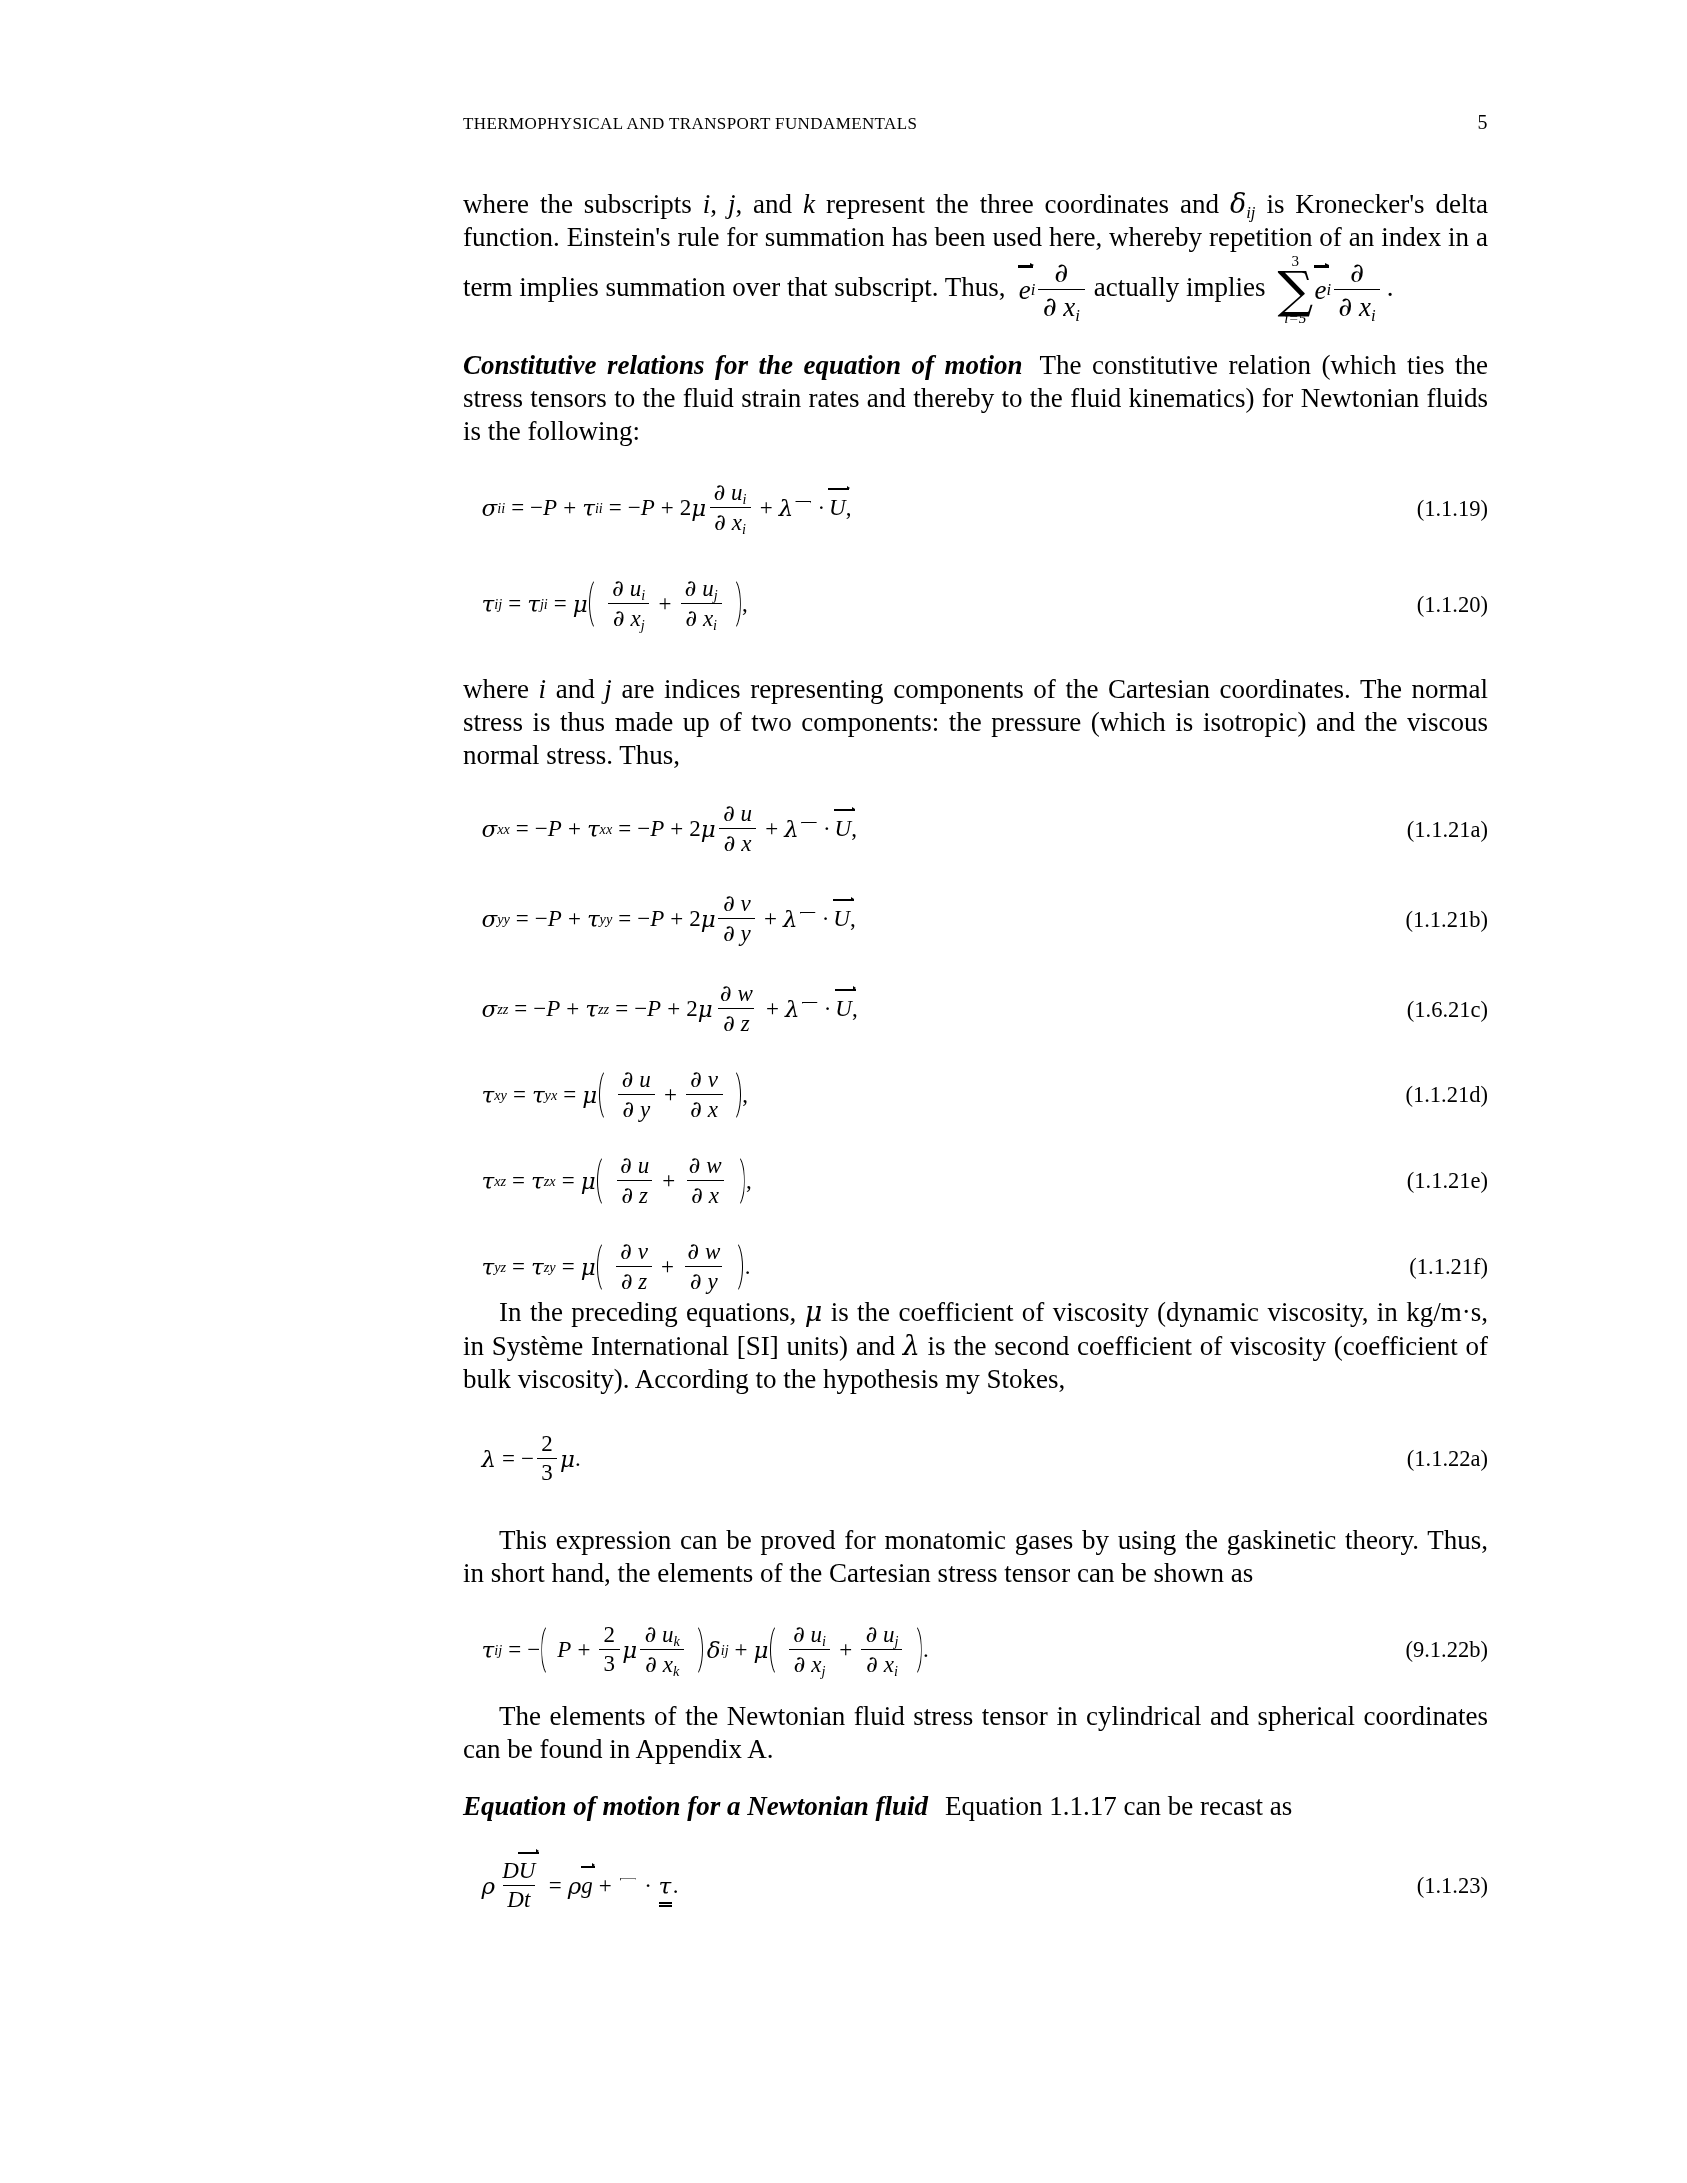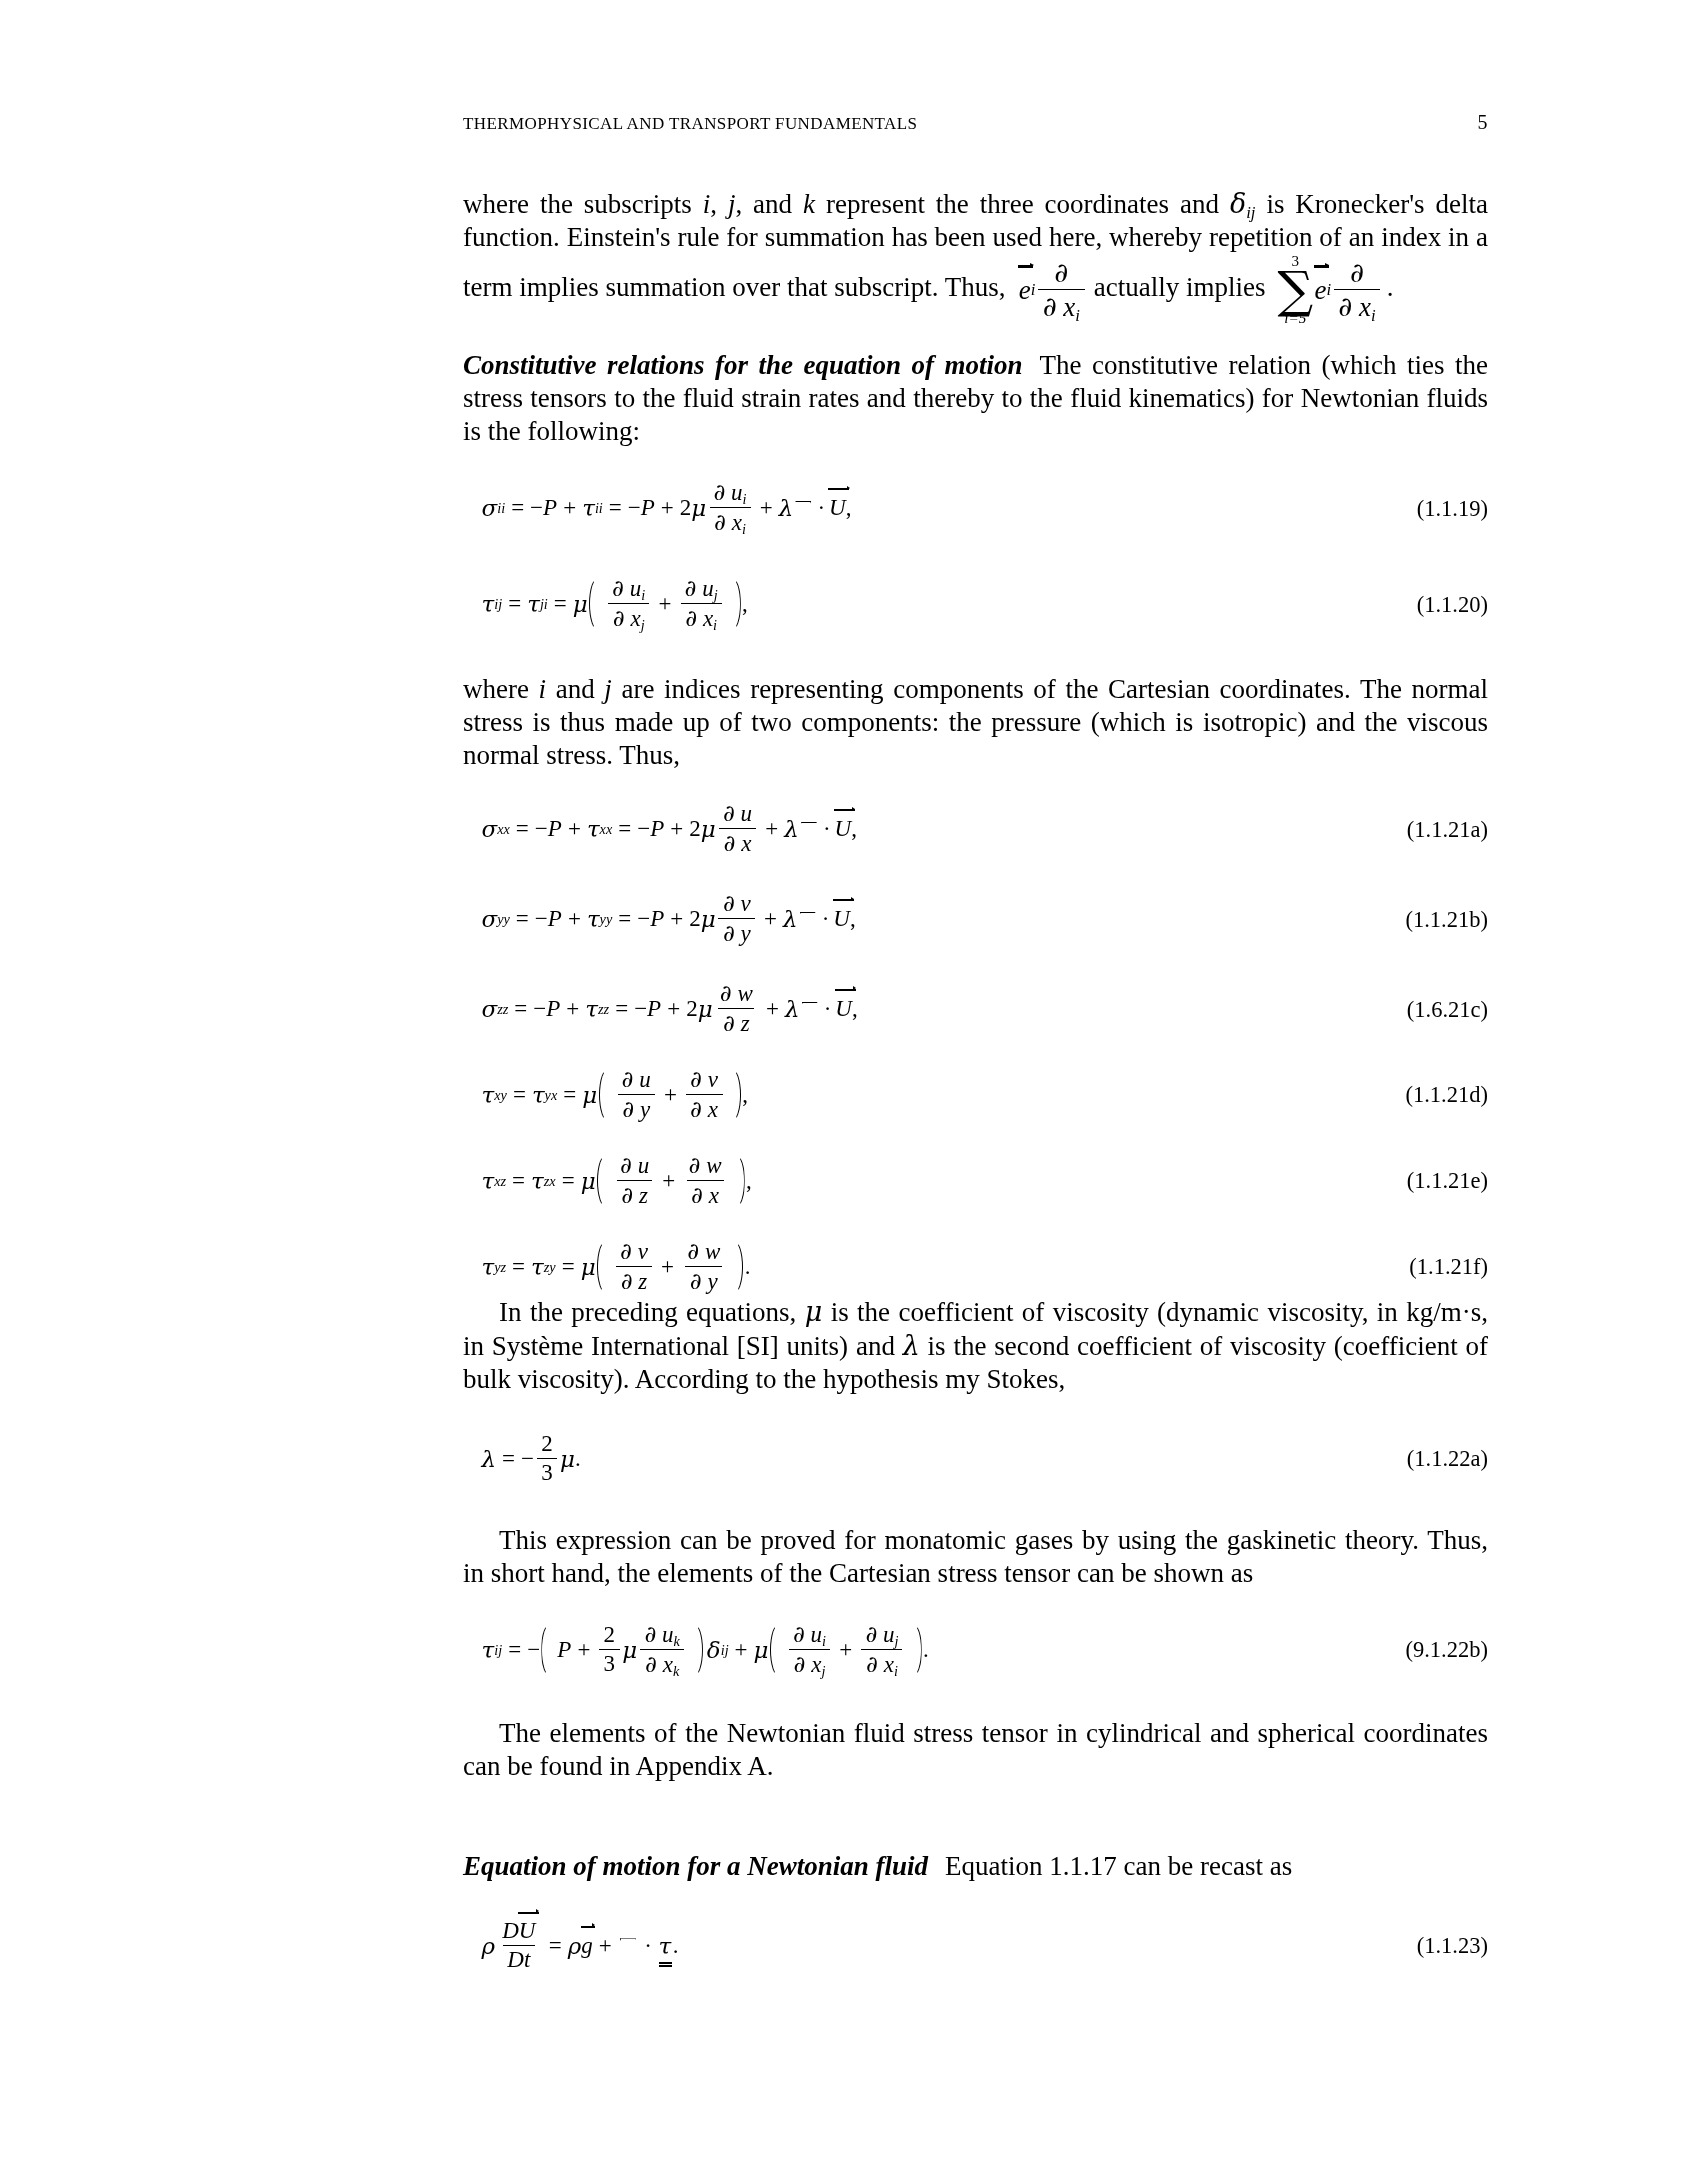--- a/index.html
+++ b/index.html
@@ -558,23 +558,23 @@
               </span>
             </span>
             <span class="pr"></span>
           </span>
             <span>.</span>
         </div>
         <div class="eqnum">(9.1.22b)</div>
       </div>
     </div>
 
-    <p class="body indent" style="margin-top:39px;"><span>The elements of the Newtonian fluid stress tensor in cylindrical and spherical coordinates can be found in Appendix A.</span></p>
-
-    <p class="body" style="margin-top:67px;"><span class="bi">Equation of motion for a Newtonian fluid</span><span class="runin-gap"></span><span>Equation 1.1.17 can be recast as</span></p>
+    <p class="body indent" style="margin-top:22px;"><span>The elements of the Newtonian fluid stress tensor in cylindrical and spherical coordinates can be found in Appendix A.</span></p>
+
+    <p class="body" style="margin-top:24px;"><span class="bi">Equation of motion for a Newtonian fluid</span><span class="runin-gap"></span><span>Equation 1.1.17 can be recast as</span></p>
 
     <div class="mathline" style="margin-top:36px;">
       <div class="eqrow">
         <div class="eqbody">
           <span class="mgreek">ρ</span>
           <span class="frac">
             <span class="num"><span class="mi">D</span><span class="mi vec">U</span></span>
             <span class="den"><span class="mi">Dt</span></span>
           </span>
           <span class="op">=</span>

